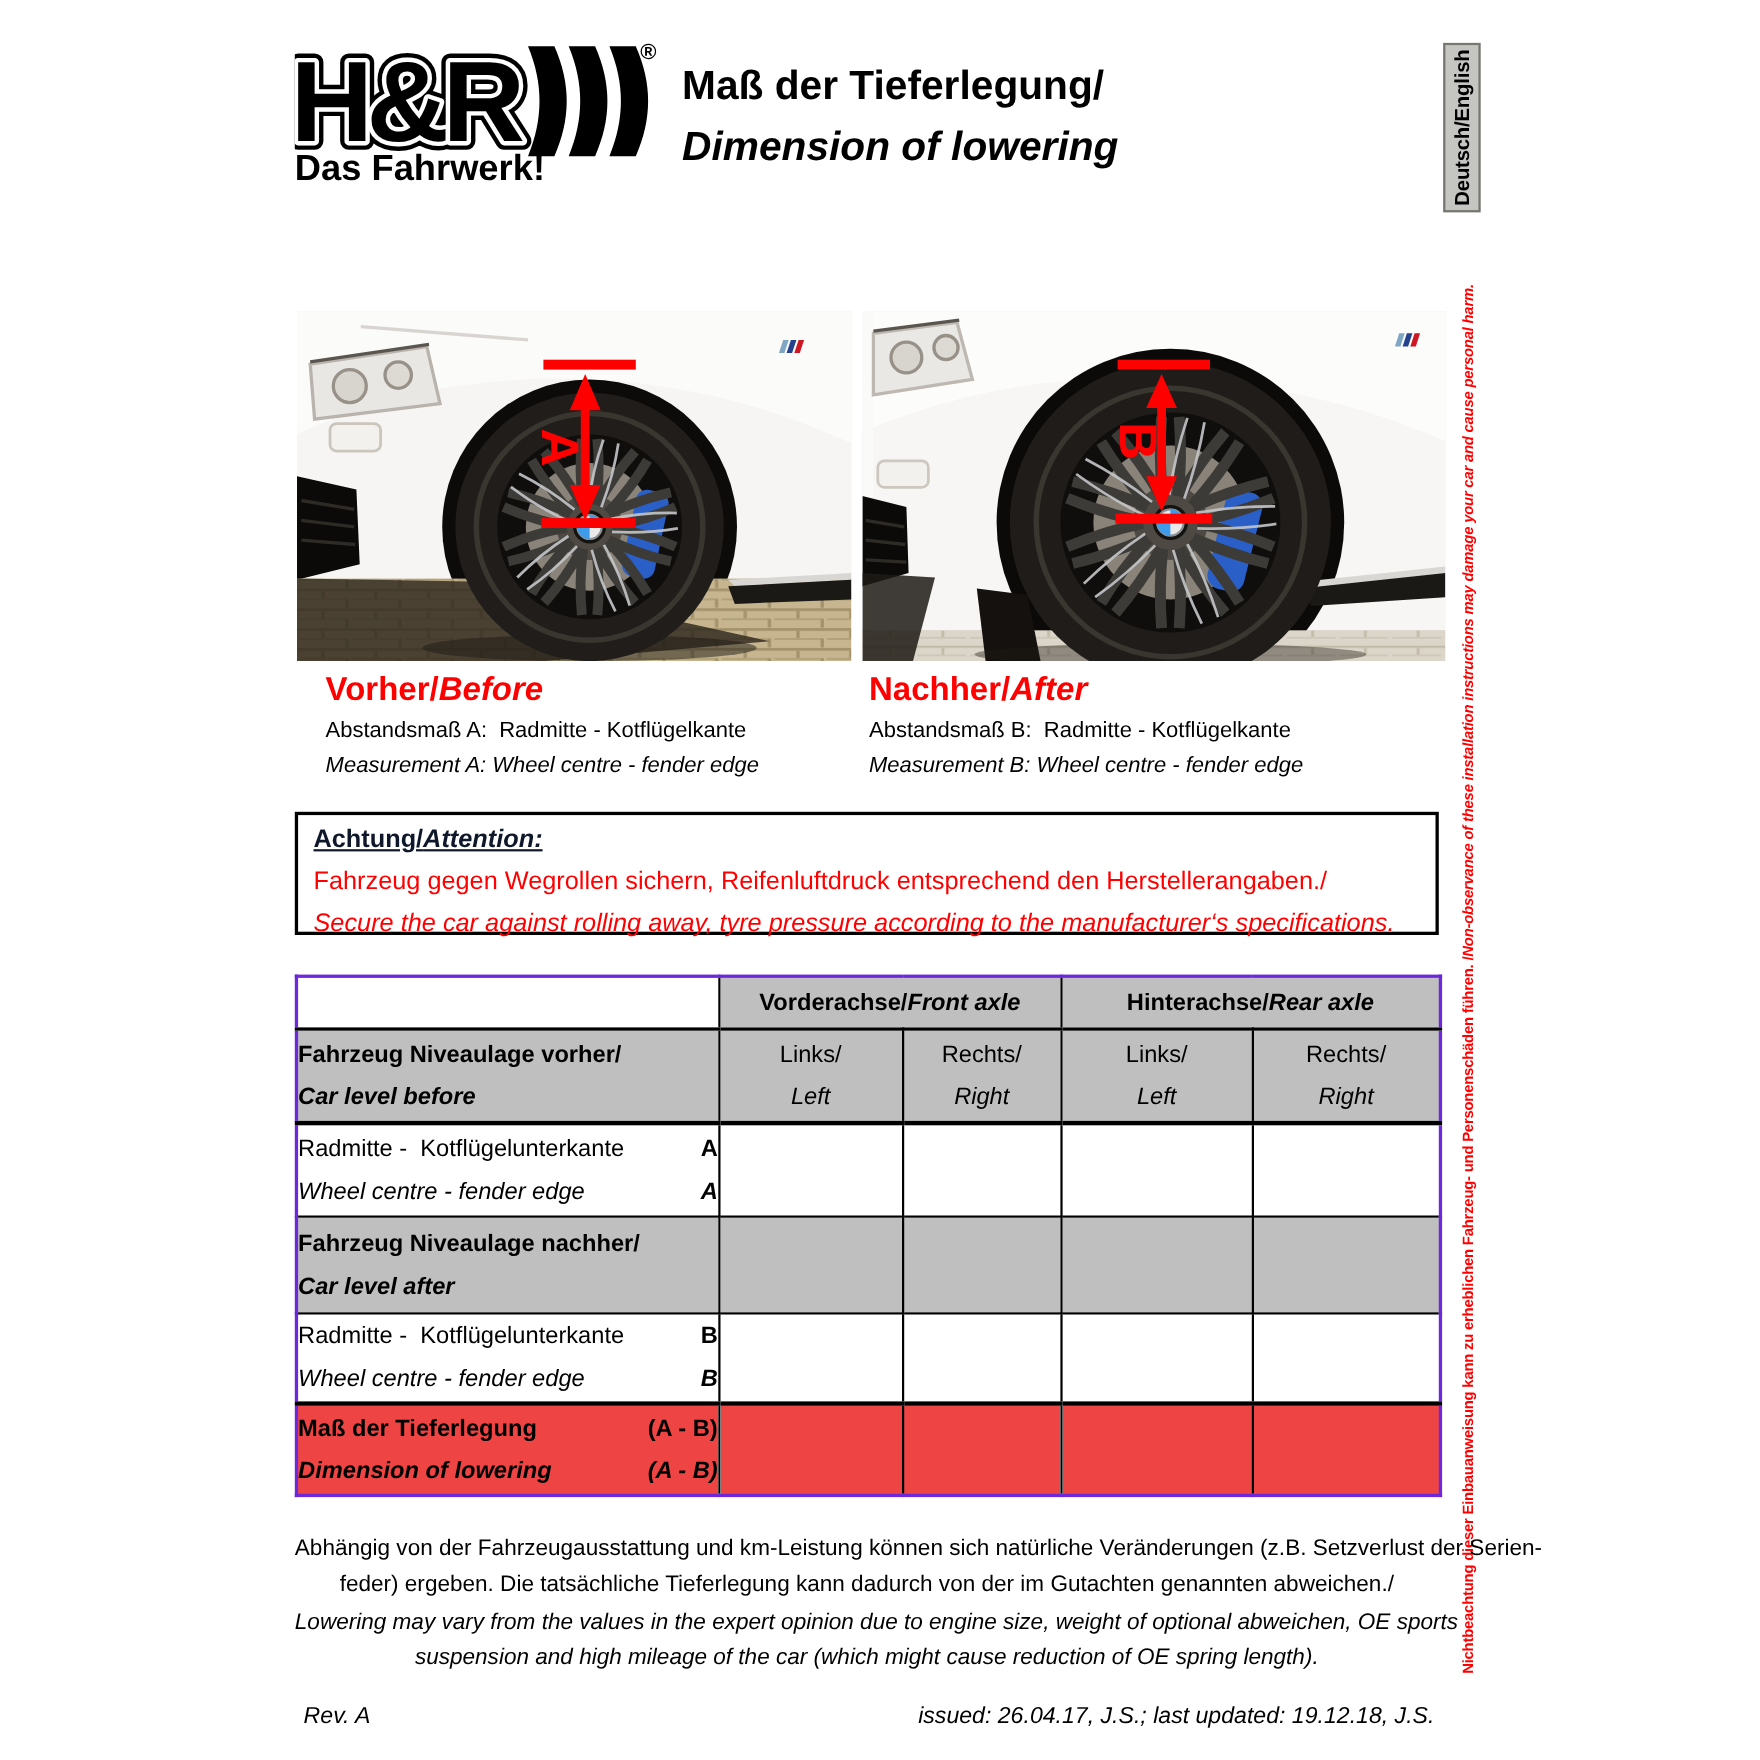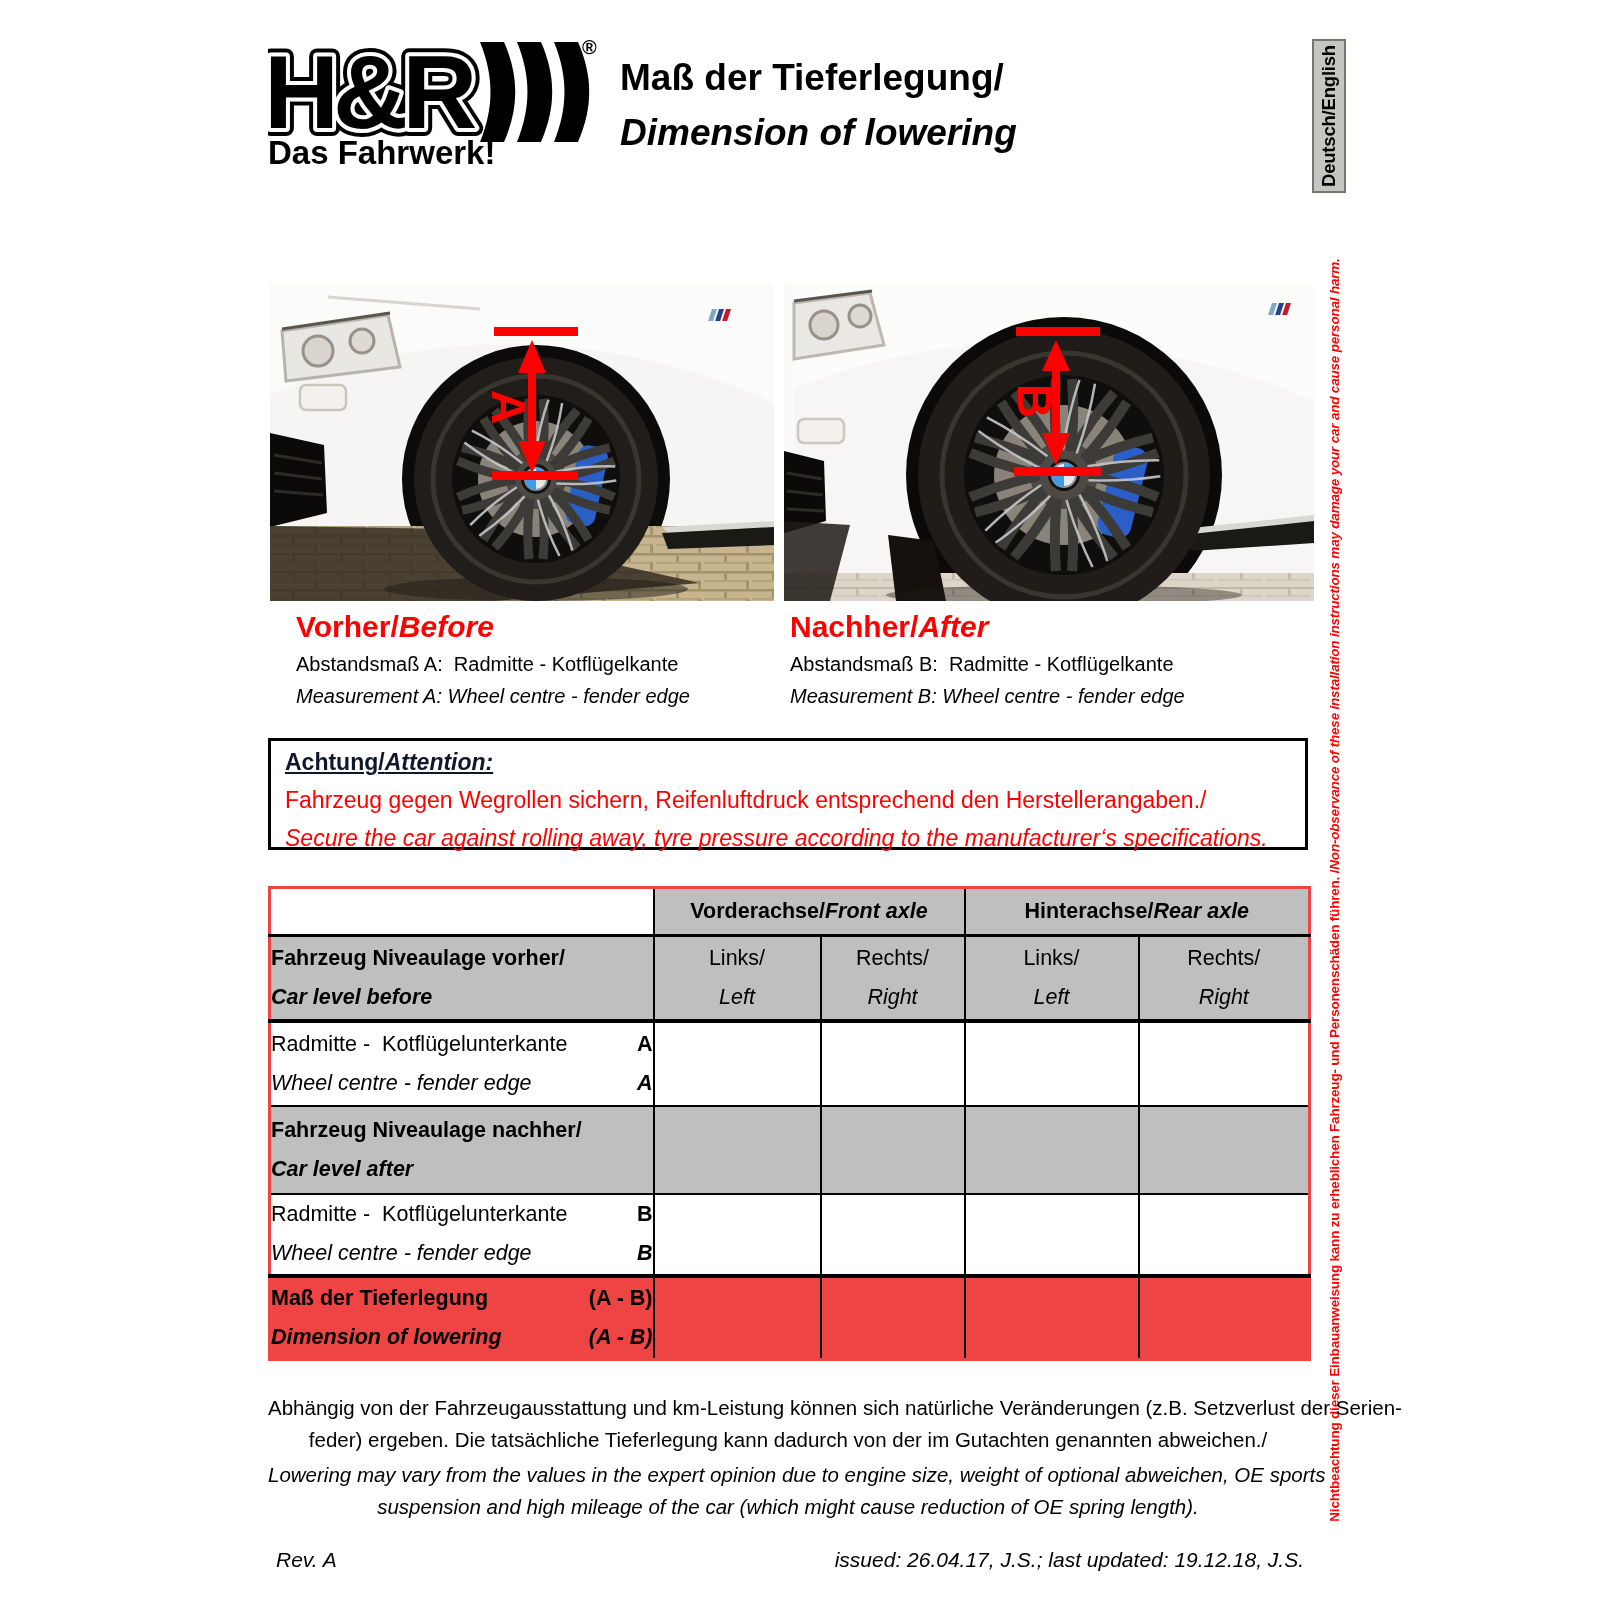--- a/index.html
+++ b/index.html
@@ -34,21 +34,21 @@
   .cap-title{font-size:30px;font-weight:bold;color:#FF0000;}
   .cap-line{font-size:20px;margin-top:9px;}
 
   .attention{left:268px;top:738px;width:1040px;height:112px;border:3px solid #000;box-sizing:border-box;
              padding:8px 14px 0 14px;}
   .att-h{font-size:23px;font-weight:bold;color:#0f172a;text-decoration:underline;}
   .att-l{font-size:23px;color:#FF0000;margin-top:11px;white-space:nowrap;}
 
   table.meas{position:absolute;left:268px;top:886px;border-collapse:collapse;table-layout:fixed;}
   table.meas td{border:2px solid #000;font-size:21.5px;vertical-align:middle;padding:0;overflow:hidden;}
-  table.meas{border:3px solid #ef4444;}
+  table.meas{border:3px solid #6d28d9;}
   td.gray{background:#BFBFBF;}
   td.cyan{background:#ef4444;}
   tr.r-grp{height:48px;} tr.r-sub{height:85px;} tr.r-a{height:85px;}
   tr.r-lvl2{height:88px;} tr.r-b{height:82px;} tr.r-low{height:84px;}
   td.grp{text-align:center;font-size:22px;}
   td.lblcell{border-right-width:3px;padding-left:13px;padding-right:20px;text-align:left;}
   td.groupdiv{border-left-width:3px;}
   tr.r-sub td{border-bottom-width:4px;margin-left:44px;}
   tr.r-grp td{border-bottom-width:3px;}
   tr.r-low td{border-top-width:4px;}

